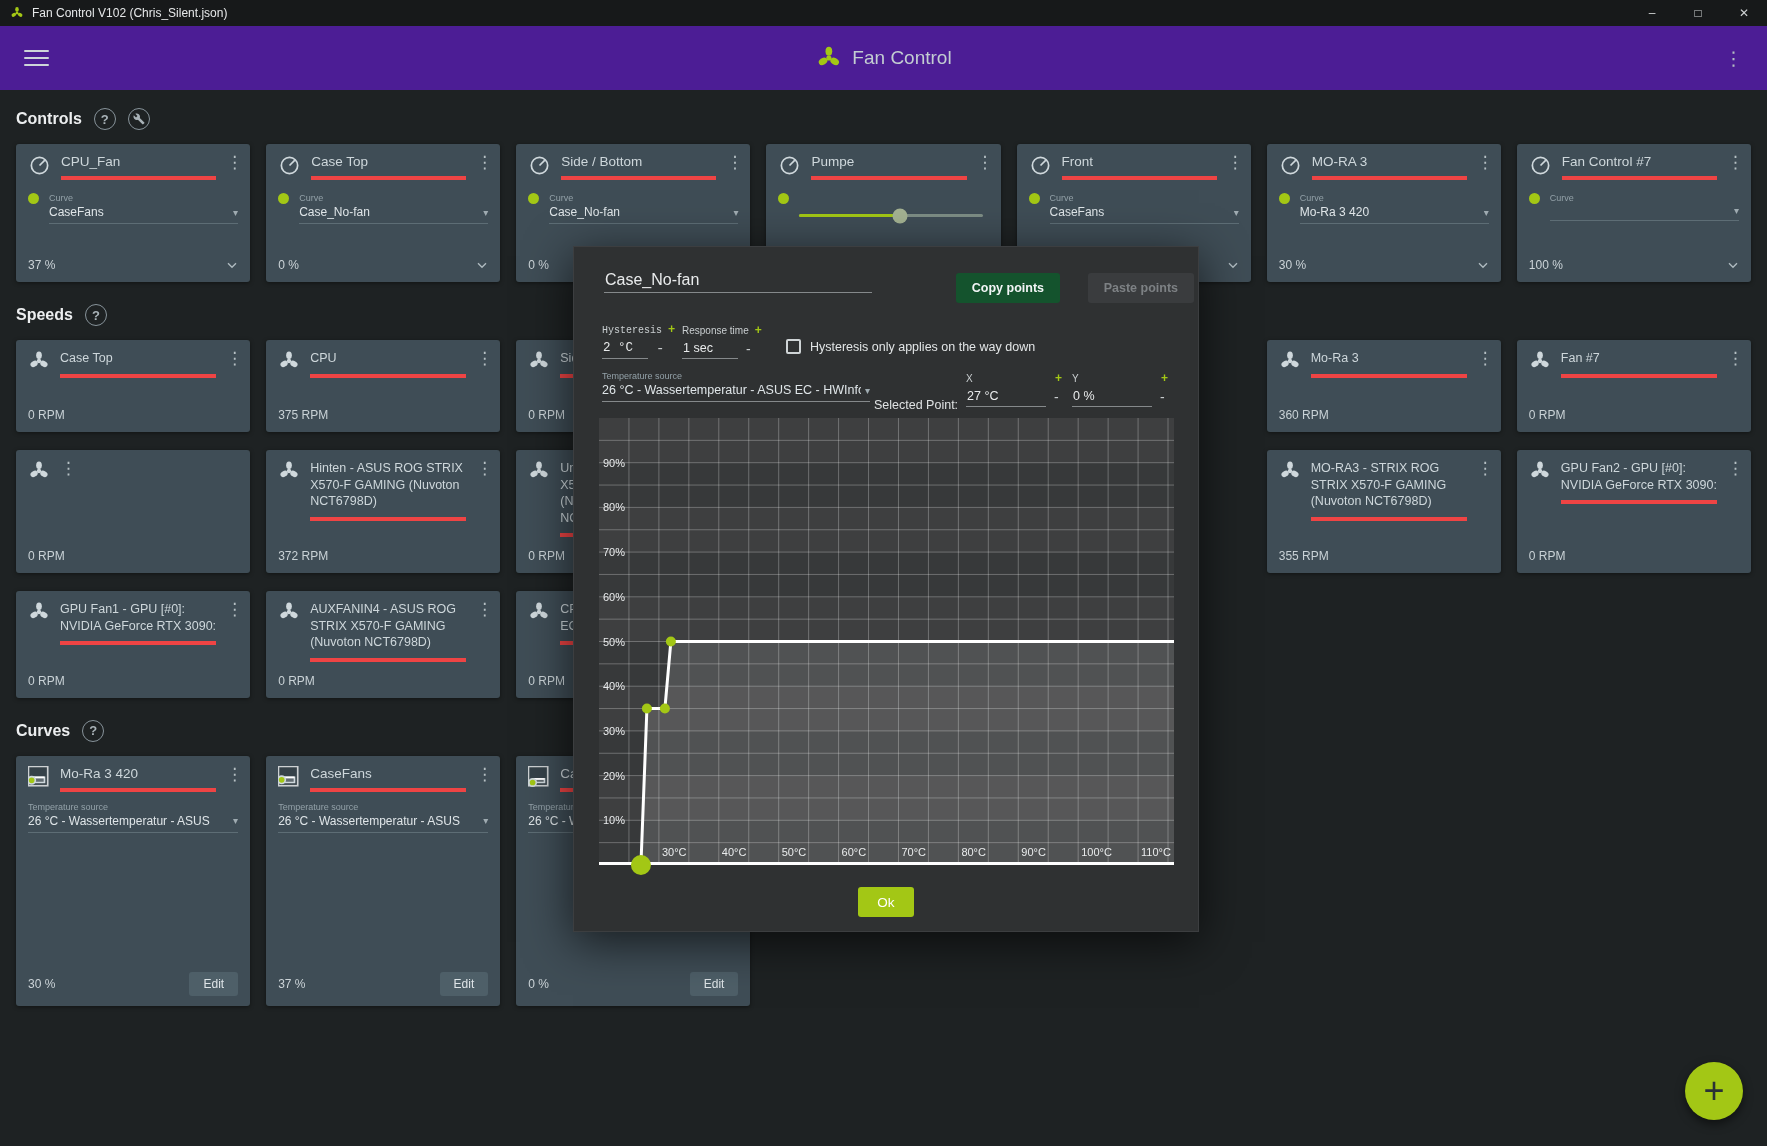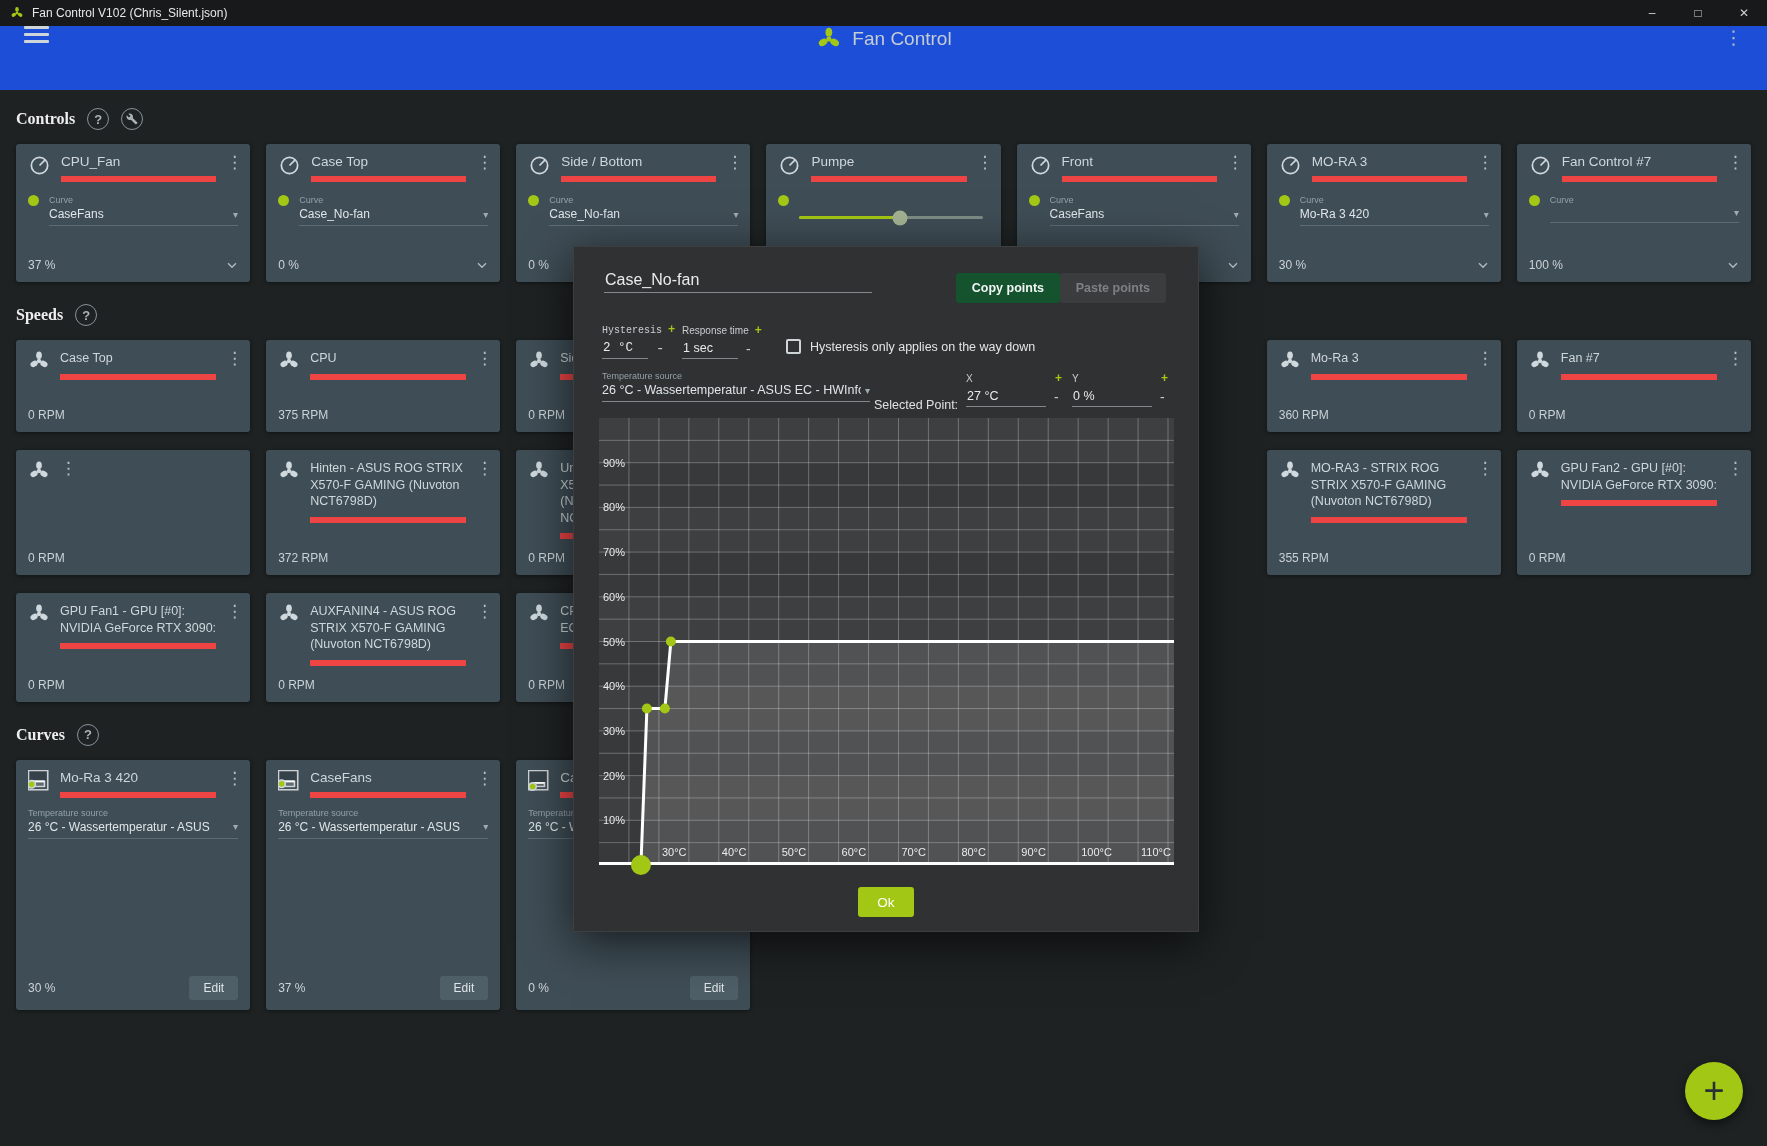--- a/index.html
+++ b/index.html
@@ -9,40 +9,40 @@
     width:1767px; height:1146px; overflow:hidden; position:relative;
     background:#1e2223; color:#ccd5d9;
     font-family:"Liberation Sans", sans-serif;
   }
   
   .titlebar{ height:26px; background:#17191a; display:flex; align-items:center; padding-left:10px; gap:8px; }
   .tb-title{ font-size:12px; color:#e6e8e9; }
   .win-btns{ margin-left:auto; display:flex; height:26px; }
   .win-btn{ width:46px; display:flex; align-items:center; justify-content:center; color:#cfd2d3; font-size:12px; }
   
-  .appbar{ height:64px; background:#1d4ed8; display:flex; padding:0 24px; position:relative; }
+  .appbar{ height:64px; background:#4c1d95; display:flex; align-items:center; padding:0 24px; position:relative; }
   .hamburger{ width:25px; display:flex; flex-direction:column; gap:4.5px; cursor:pointer; }
   .hamburger span{ height:2.5px; background:#cdd5d9; border-radius:1px; }
   .appbar-center{ position:absolute; left:50%; transform:translateX(-50%); display:flex; align-items:center; gap:11px; }
   .appbar-title{ font-size:19px; color:#c3cdd2; }
   .appbar-kebab{ margin-left:auto; font-size:19px; color:#b3bdc2; cursor:pointer; }
   .icon{ display:inline-flex; color:#cfd8dc; }
   .accent-icon{ color:var(--accent); }
   
   .content{ padding:10px 16px 0; }
   .section-head{ display:flex; align-items:center; gap:12px; margin:22px 0 14px; }
   .section-head.first{ margin-top:8px; }
-  .section-head h2{ margin:0; font-size:16px; font-weight:bold; color:#eceeef;font-family:Liberation Serif, serif; }
+  .section-head h2{ margin:0; font-size:16px; font-weight:bold; color:#eceeef; }
   .circle-icon{ width:22px; height:22px; border:1.5px solid #87939a; border-radius:50%; display:flex; align-items:center; justify-content:center; color:#a9b3b8; font-size:13px; font-weight:bold; cursor:pointer; }
   .grid7{ display:grid; grid-template-columns:repeat(7,1fr); gap:16px; }
   .speeds-row{ margin-bottom:18px; }
   
   .card{ background:#3f4d56; border-radius:3px; padding:10px 12px; box-shadow:0 1px 4px rgba(0,0,0,.45); position:relative; }
   .card-head{ display:flex; align-items:flex-start; gap:10px; }
-  .card-title{ flex:1; font-size:13.5px; color:#ced7db; padding-bottom:7px; border-bottom:6px solid #ef4444; white-space:nowrap; overflow:hidden; }
+  .card-title{ flex:1; font-size:13.5px; color:#ced7db; padding-bottom:7px; border-bottom:4px solid #ef4444; white-space:nowrap; overflow:hidden; }
   .card-title.wrap{ white-space:pre-line; line-height:1.32; font-size:12.5px; }
   .kebab{ color:#b6c0c4; font-size:17px; line-height:1; width:12px; text-align:center; cursor:pointer; }
   .control-card{ height:138px; }
   .mid-row{ display:flex; align-items:flex-start; gap:10px; margin-top:13px; }
   .toggle-dot{ width:11px; height:11px; border-radius:50%; background:var(--accent); flex:none; }
   .select-block{ flex:1; min-width:0; }
   .tiny-label{ font-size:9px; color:#93a1a8; }
   .select-line{ display:flex; align-items:center; border-bottom:1px solid #5d6d75; padding:2px 0 4px; font-size:12px; color:#dfe5e8; cursor:pointer; min-height:18px; }
   .select-line>span:first-child{ white-space:nowrap; overflow:hidden; }
   .caret{ margin-left:auto; color:#9fabb1; font-size:10px; padding-left:4px; }
@@ -57,21 +57,21 @@
   .curve-card .tiny-label{ margin-top:10px; }
   .mini-chart{ margin-top:10px; overflow:visible; }
   .curve-bottom{ margin-top:auto; display:flex; align-items:center; font-size:12px; color:#ccd4d8; }
   .edit-btn{ margin-left:auto; background:#4e5f68; border:none; border-radius:3px; padding:5px 14px; font-size:12px; color:#dfe5e8; font-family:inherit; cursor:pointer; }
   
   .dialog{ position:absolute; left:573px; top:246px; width:626px; height:686px; background:#2f3132; border:1px solid #3c3e40; box-shadow:0 10px 44px rgba(0,0,0,.65); z-index:20; }
   .dialog input{ background:transparent; border:none; border-bottom:1px solid #85898b; color:#e9ebec; font-family:inherit; outline:none; padding:2px 1px 3px; }
   .dlg-title{ position:absolute; left:30px; top:22px; width:268px; font-size:16px; }
   .btn{ position:absolute; top:26px; height:30px; border:none; border-radius:3px; font-weight:bold; font-size:12.5px; font-family:inherit; padding:0 16px; cursor:pointer; }
   .btn.copy{ right:138px; background:#14532d; color:#f2f5f6; }
-  .btn.paste{ right:32px; background:#3a3c3e; color:#7d8184; }
+  .btn.paste{ right:4px; background:#3a3c3e; color:#7d8184; }
   .field{ position:absolute; }
   .f-label{ display:flex; align-items:center; font-size:10px; color:#c9ced0; }
   .plus{ color:var(--accent); font-weight:bold; font-size:12px; margin-left:6px; }
   .f-label .plus.right{ margin-left:auto; }
   .f-input{ display:flex; align-items:center; margin-top:2px; }
   .f-input input{ font-size:12.5px; }
   .minus{ color:#c7cbcd; font-size:14px; margin-left:8px; cursor:pointer; }
   .field.hys{ left:28px; top:76px; width:70px;font-family:Liberation Mono, monospace; }
   .field.hys input{ width:46px; }
   .field.resp{ left:108px; top:76px; width:80px; }

